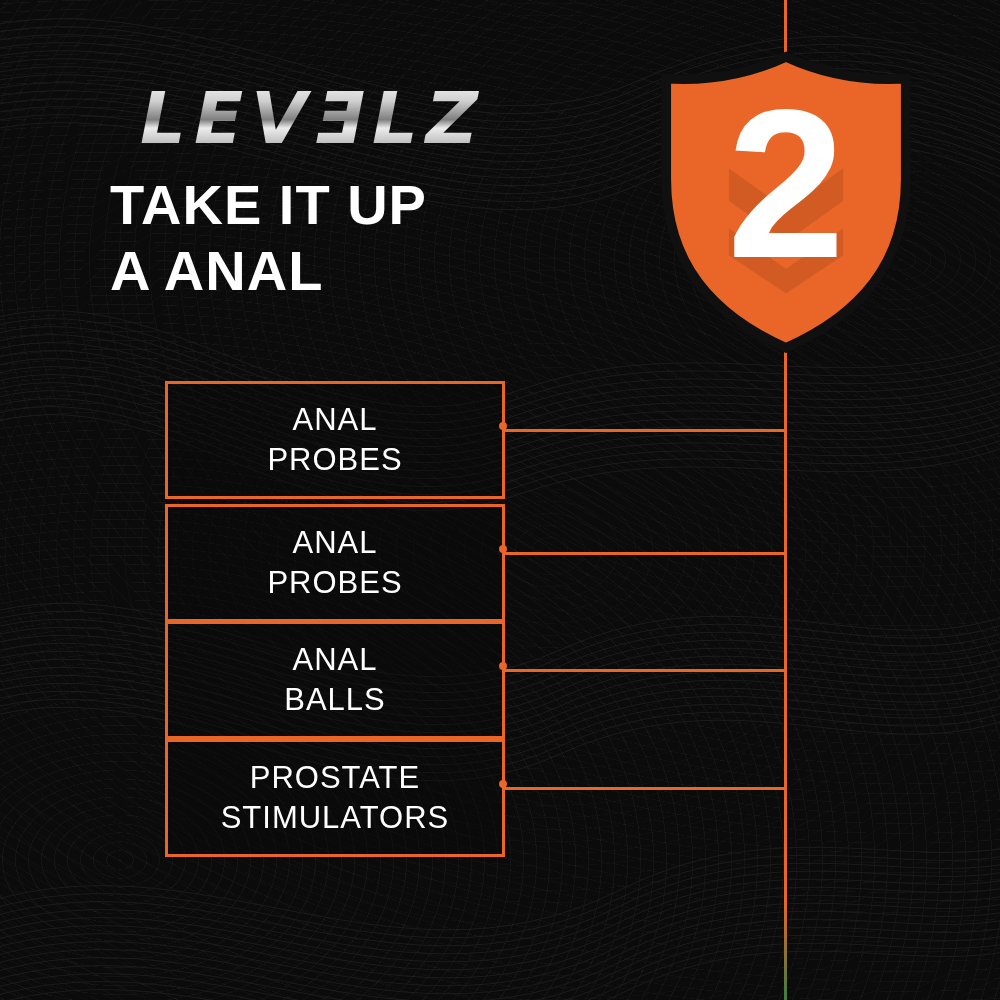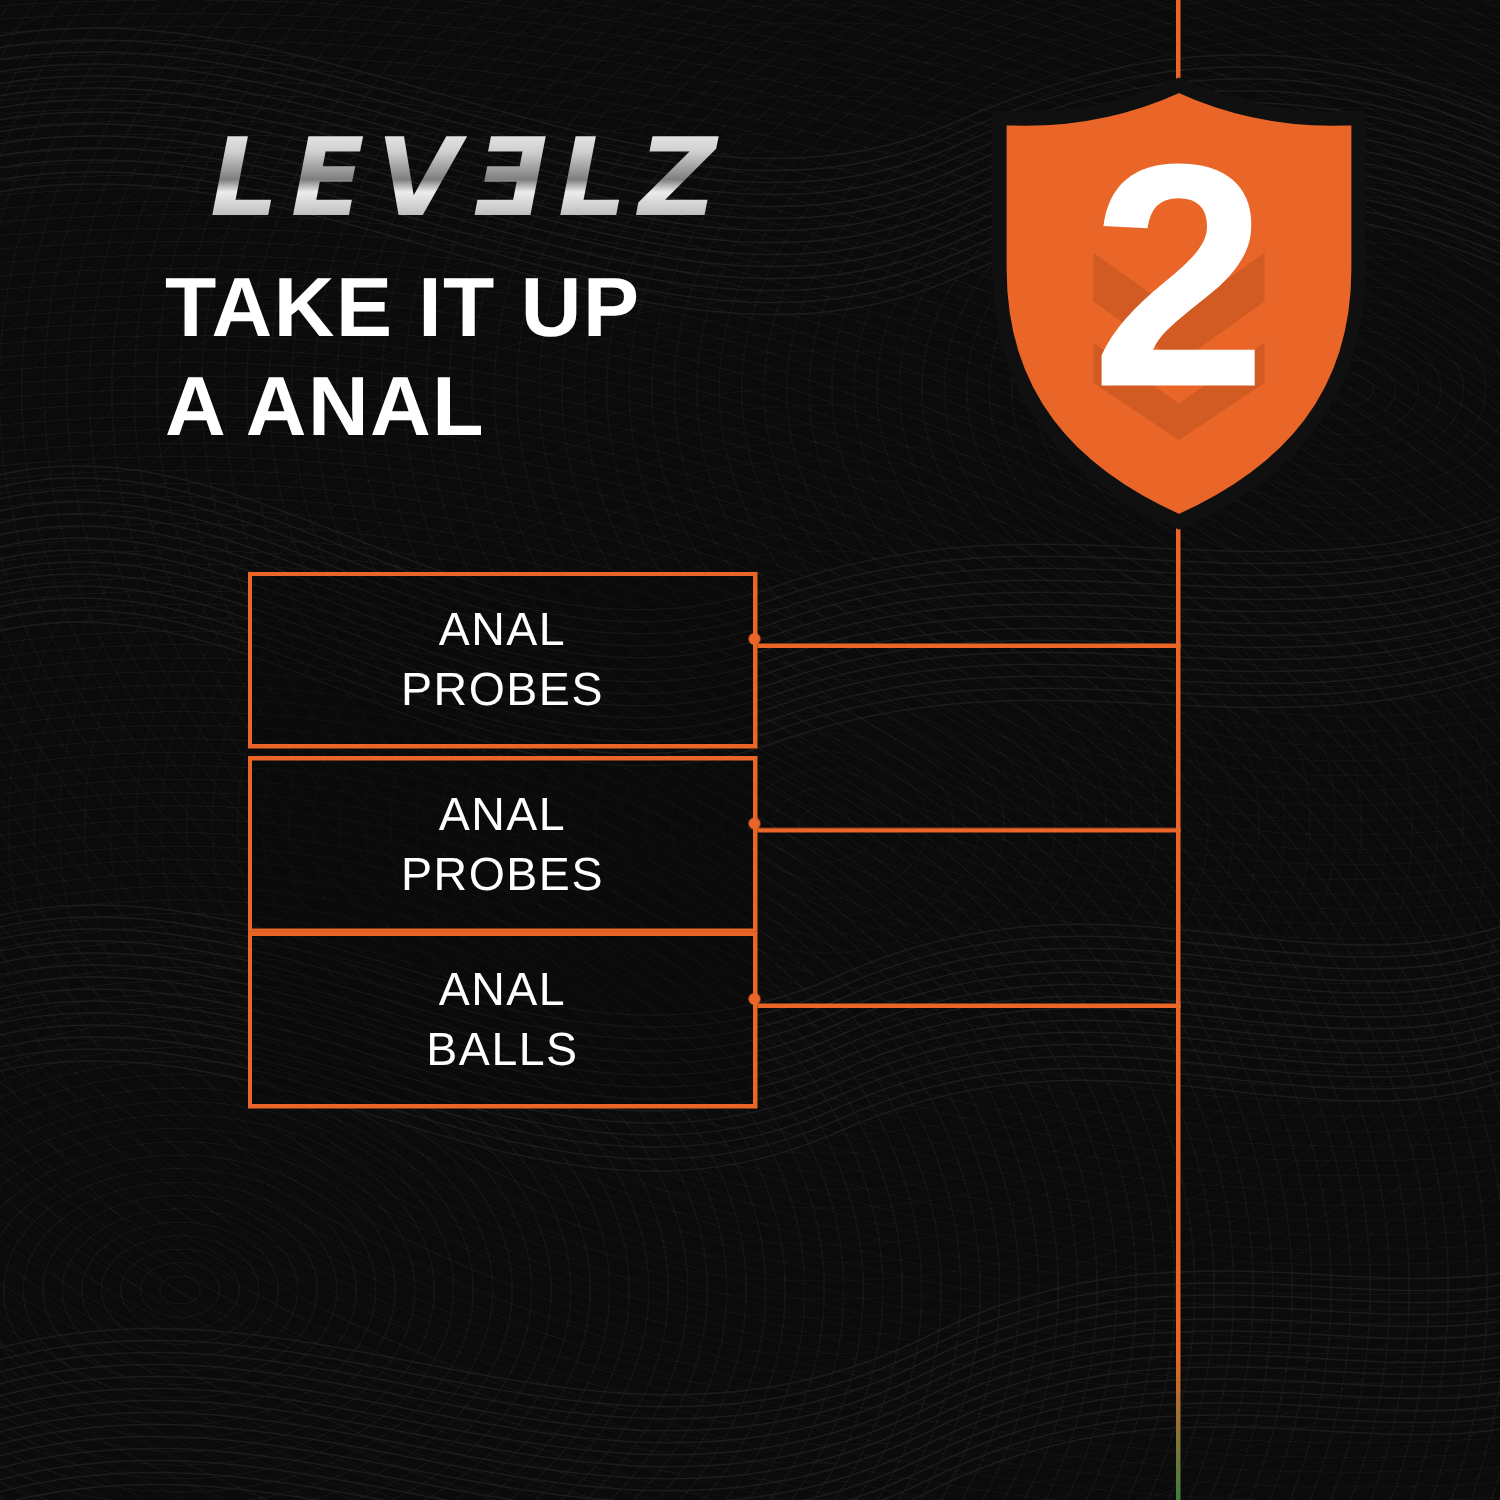--- a/index.html
+++ b/index.html
@@ -187,14 +187,24 @@
     <div class="connector-line"></div>
     <div class="category-box">
       <div class="category-label">
         <span>ANAL</span><br>
         <span>BALLS</span>
       </div>
     </div>
     <div class="connector-node"></div>
   </div>
 
+  <div class="category" style="top:739px">
+    <div class="connector-line"></div>
+    <div class="category-box">
+      <div class="category-label">
+        <span>PROSTATE</span><br>
+        <span>STIMULATORS</span>
+      </div>
+    </div>
+    <div class="connector-node"></div>
+  </div>
 
 </div>
 
 </body></html>

